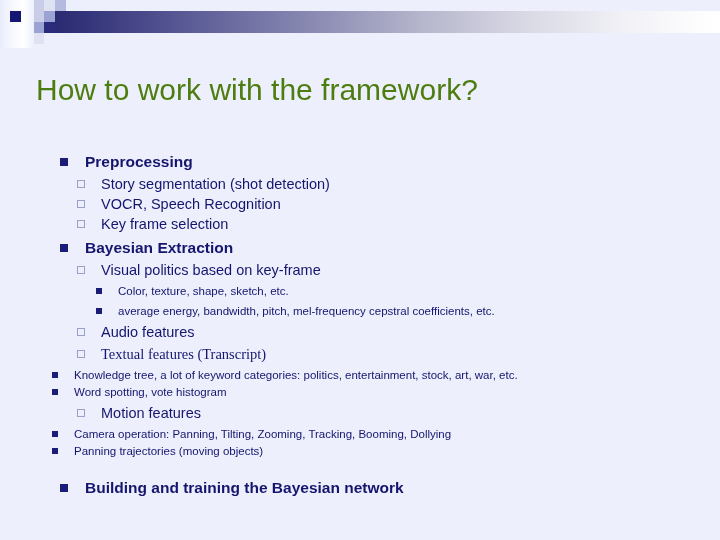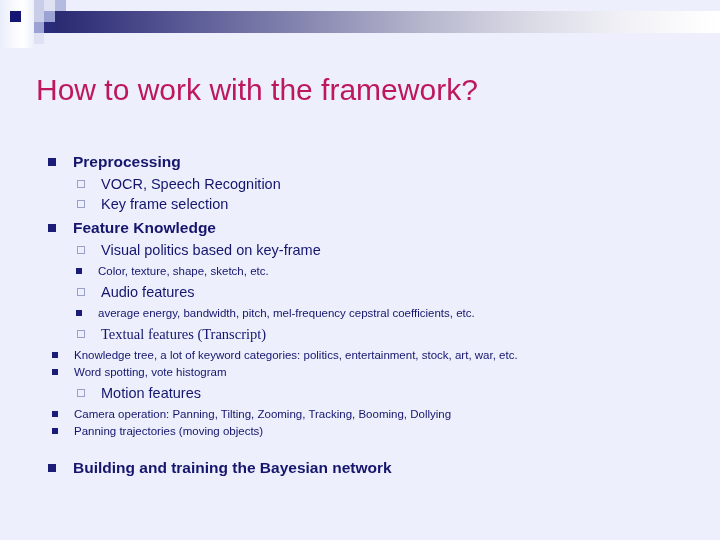--- a/index.html
+++ b/index.html
@@ -69,21 +69,21 @@
   .sq-lav5      { background: #8f98cd; }
 
   
   #slide-title {
     position: absolute;
     left: 36px;
     top: 70px;
     width: 648px;
     font-size: 30px;
     line-height: 40px;
-    color: #be185d;
+    color: #4d7c0f;
     font-weight: normal;
     letter-spacing: 0px;
   }
 
   
   #slide-body {
     position: absolute;
     left: 0;
     top: 150px;
     width: 720px;
@@ -97,21 +97,21 @@
 
   .bullet {
     flex: 0 0 auto;
     display: inline-block;
     text-align: left;
   }
   .txt { flex: 0 1 auto; white-space: nowrap; }
 
   
   .lvl1 {
-    padding-left: 48px;
+    padding-left: 60px;
     font-size: 15.5px;
     font-weight: bold;
     line-height: 23px;
     margin-bottom: 1px;
   }
   .lvl1 .bullet {
     width: 25px;
     position: relative;
   }
   .lvl1 .bullet::before {
@@ -160,21 +160,21 @@
   .lvl3 .bullet::before {
     content: "";
     position: absolute;
     left: 0px;
     top: -7px;
     width: 6px;
     height: 6px;
     background: #1b1b78;
   }
 
-  .indent-extra { padding-left: 76px; }
+  .indent-extra { padding-left: 96px; }
 </style>
 </head>
 <body>
 
 <div id="header-decoration">
 
   <div class="grad-bar"></div>
 
   <div class="sq sq-lav1" style="left:33px;  top:0px;  width:11px; height:11px;"></div>
   <div class="sq sq-lav4" style="left:44px;  top:0px;  width:11px; height:11px;"></div>
@@ -198,56 +198,60 @@
 
 <div id="slide-title">How to work with the framework?</div>
 
 <div id="slide-body">
 
   <div class="row lvl1">
     <span class="bullet"></span>
     <span class="txt">Preprocessing</span>
   </div>
 
+  <div class="row lvl2">
+    <span class="bullet"></span>
+    <span class="txt">Story segmentation (shot detection)</span>
+  </div>
 
   <div class="row lvl2">
     <span class="bullet"></span>
     <span class="txt">VOCR, Speech Recognition</span>
   </div>
 
   <div class="row lvl2">
     <span class="bullet"></span>
     <span class="txt">Key frame selection</span>
   </div>
 
   <div class="row lvl1" style="margin-top:2px;">
     <span class="bullet"></span>
-    <span class="txt">Feature Knowledge</span>
+    <span class="txt">Bayesian Extraction</span>
   </div>
 
   <div class="row lvl2">
     <span class="bullet"></span>
     <span class="txt">Visual politics based on key-frame</span>
   </div>
 
   <div class="row lvl3 indent-extra" style="margin-top:3px;">
     <span class="bullet"></span>
     <span class="txt">Color, texture, shape, sketch, etc.</span>
   </div>
 
+  <div class="row lvl3 indent-extra" style="margin-top:3px;">
+    <span class="bullet"></span>
+    <span class="txt">average energy, bandwidth, pitch, mel-frequency cepstral coefficients, etc.</span>
+  </div>
+
   <div class="row lvl2" style="margin-top:2px;">
     <span class="bullet"></span>
     <span class="txt">Audio features</span>
   </div>
 
-  <div class="row lvl3 indent-extra" style="margin-top:3px;">
-    <span class="bullet"></span>
-    <span class="txt">average energy, bandwidth, pitch, mel-frequency cepstral coefficients, etc.</span>
-  </div>
-
   <div class="row lvl2" style="margin-top:2px;font-family:Liberation Serif, serif;">
     <span class="bullet"></span>
     <span class="txt">Textual features (Transcript)</span>
   </div>
 
   <div class="row lvl3" style="margin-top:3px;">
     <span class="bullet"></span>
     <span class="txt">Knowledge tree, a lot of keyword categories: politics, entertainment, stock, art, war, etc.</span>
   </div>
 

